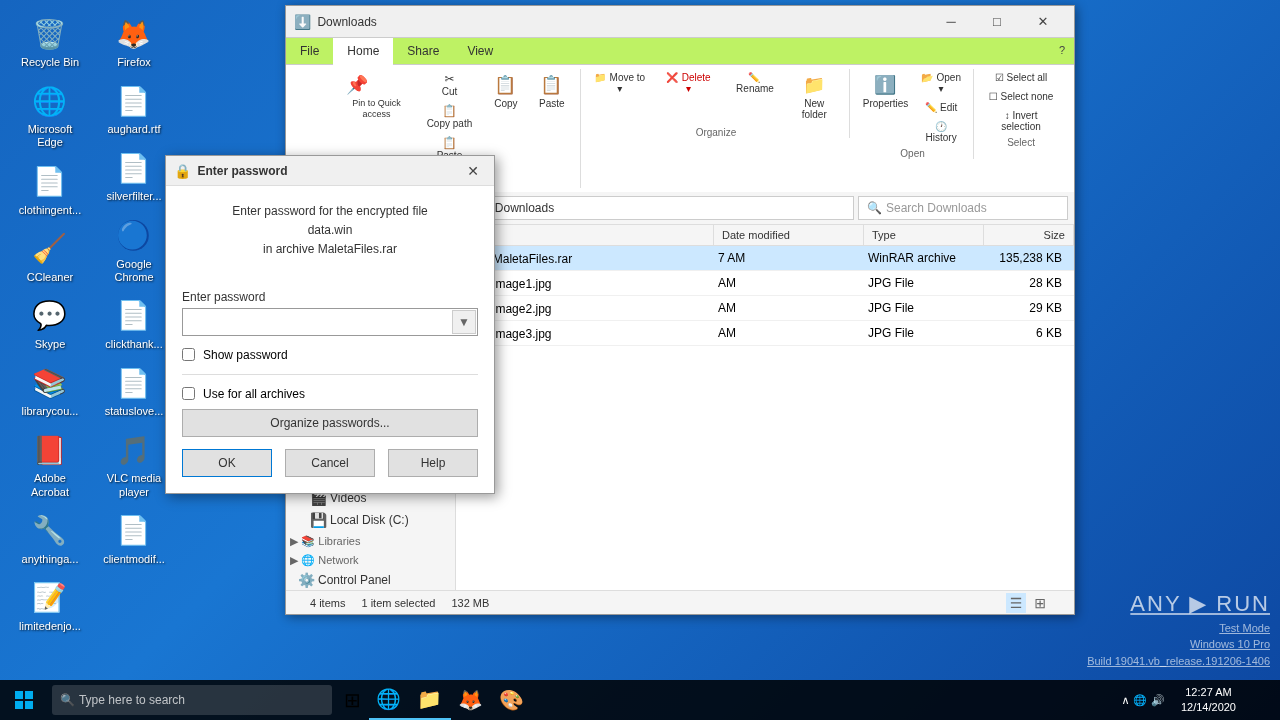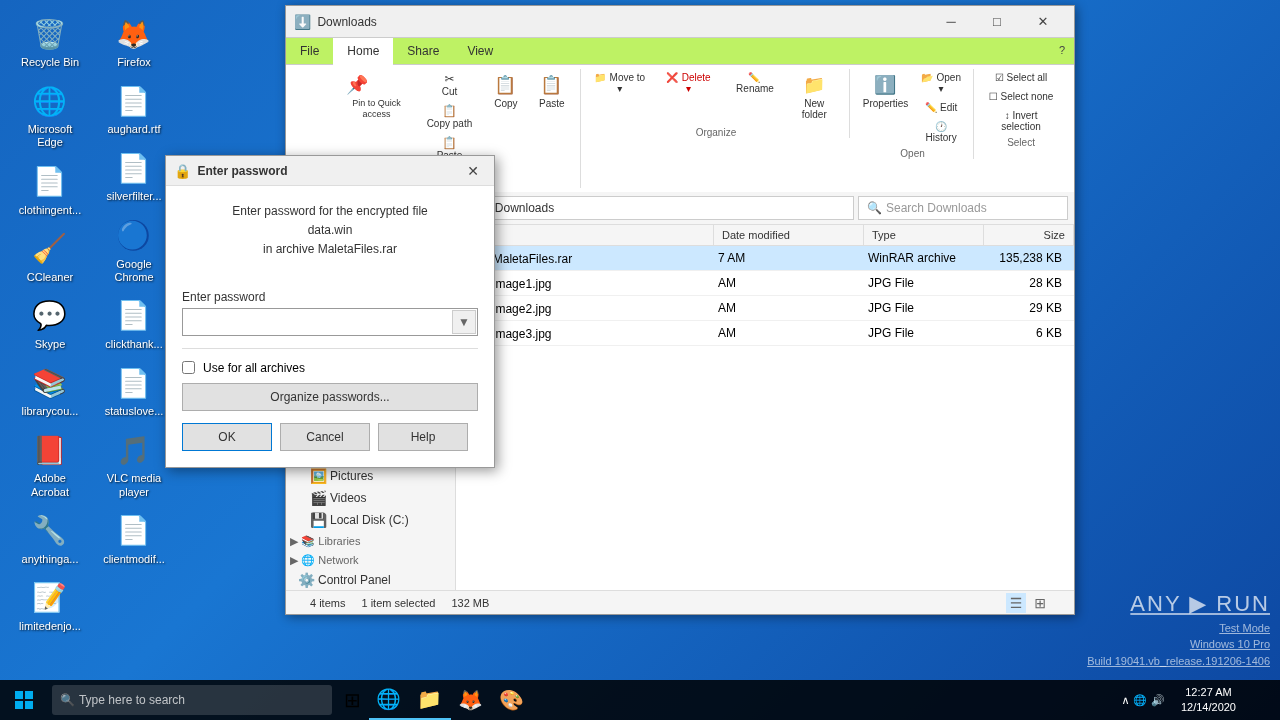--- a/index.html
+++ b/index.html
@@ -491,21 +491,21 @@
       background: #e1e1e1;
       border: 1px solid #adadad;
       cursor: pointer;
       font-size: 12px;
       color: #333;
       margin-bottom: 12px;
     }
     .dialog-buttons {
       display: flex;
       gap: 8px;
-      justify-content: flex-start;
+      justify-content: space-between;
     }
     .dialog-btn {
       width: 90px;
       height: 28px;
       border: 1px solid #adadad;
       background: #e1e1e1;
       cursor: pointer;
       font-size: 12px;
       color: #333;
     }
@@ -878,20 +878,24 @@
       <div class="dialog-message">
         <span>Enter password for the encrypted file</span><br>
         <span>data.win</span><br>
         <span>in archive MaletaFiles.rar</span>
       </div>
       <div class="dialog-field-label">Enter password</div>
       <div class="dialog-input-row">
         <input type="password" class="dialog-input" value="" style="">
         <div class="dialog-input-dropdown">▼</div>
       </div>
+      <div class="dialog-checkbox-row">
+        <input type="checkbox" class="dialog-checkbox" style="">
+        <span>Show password</span>
+      </div>
       <hr class="dialog-separator">
       <div class="dialog-checkbox-row">
         <input type="checkbox" class="dialog-checkbox" style="">
         <span>Use for all archives</span>
       </div>
       <button class="dialog-organize-btn">Organize passwords...</button>
       <div class="dialog-buttons">
         <button class="dialog-btn primary">OK</button>
         <button class="dialog-btn">Cancel</button>
         <button class="dialog-btn">Help</button>

